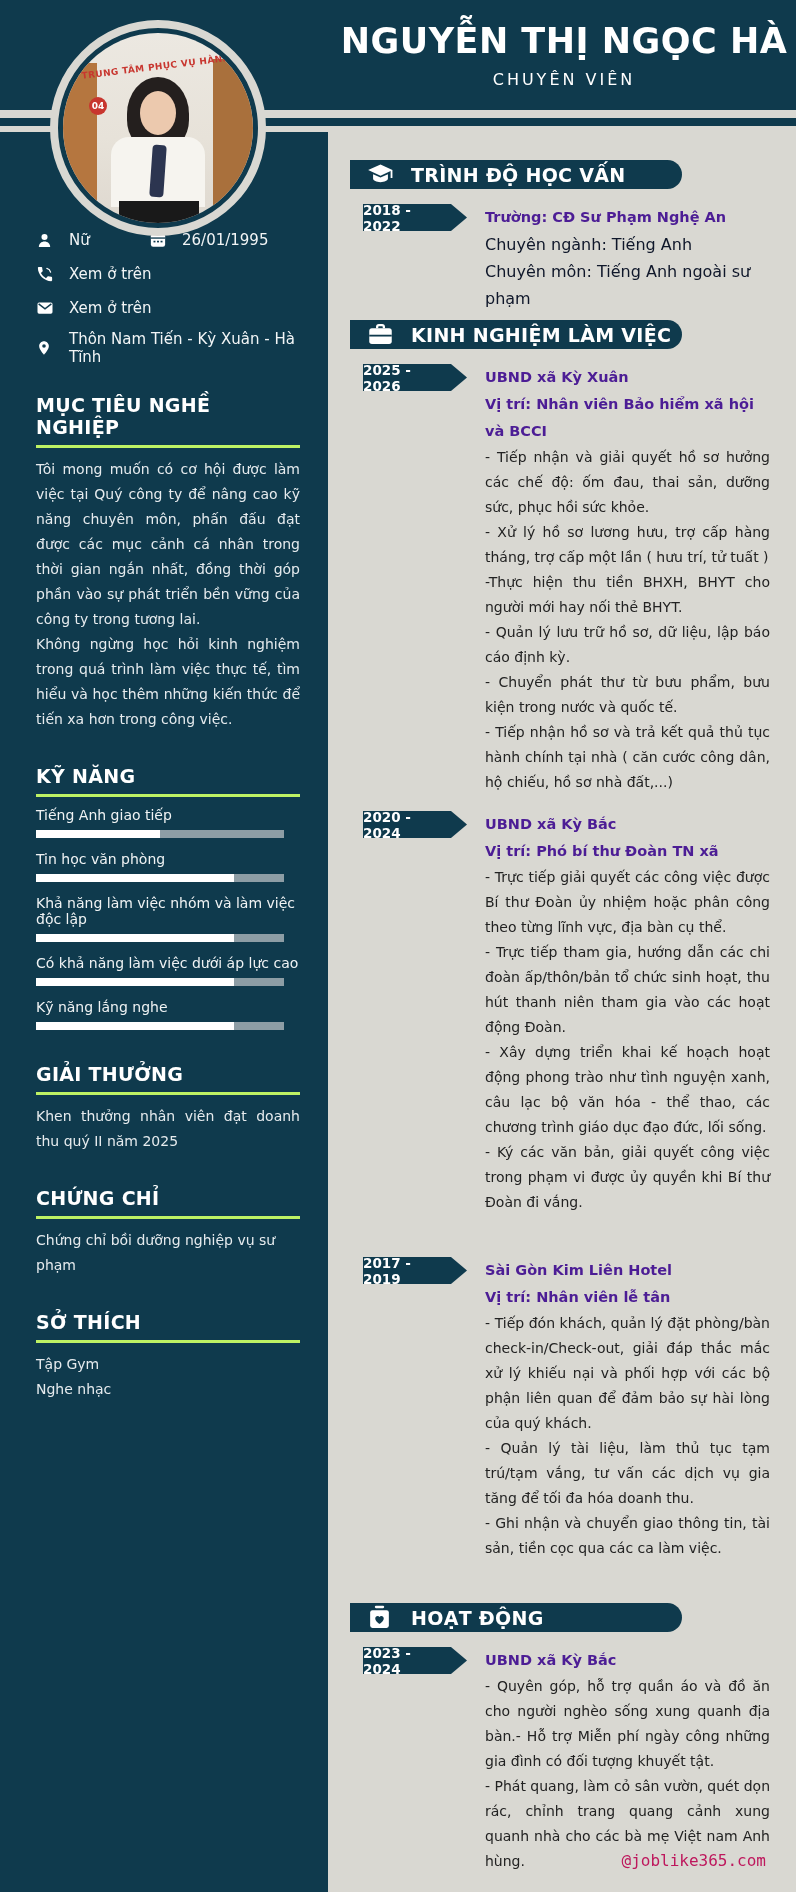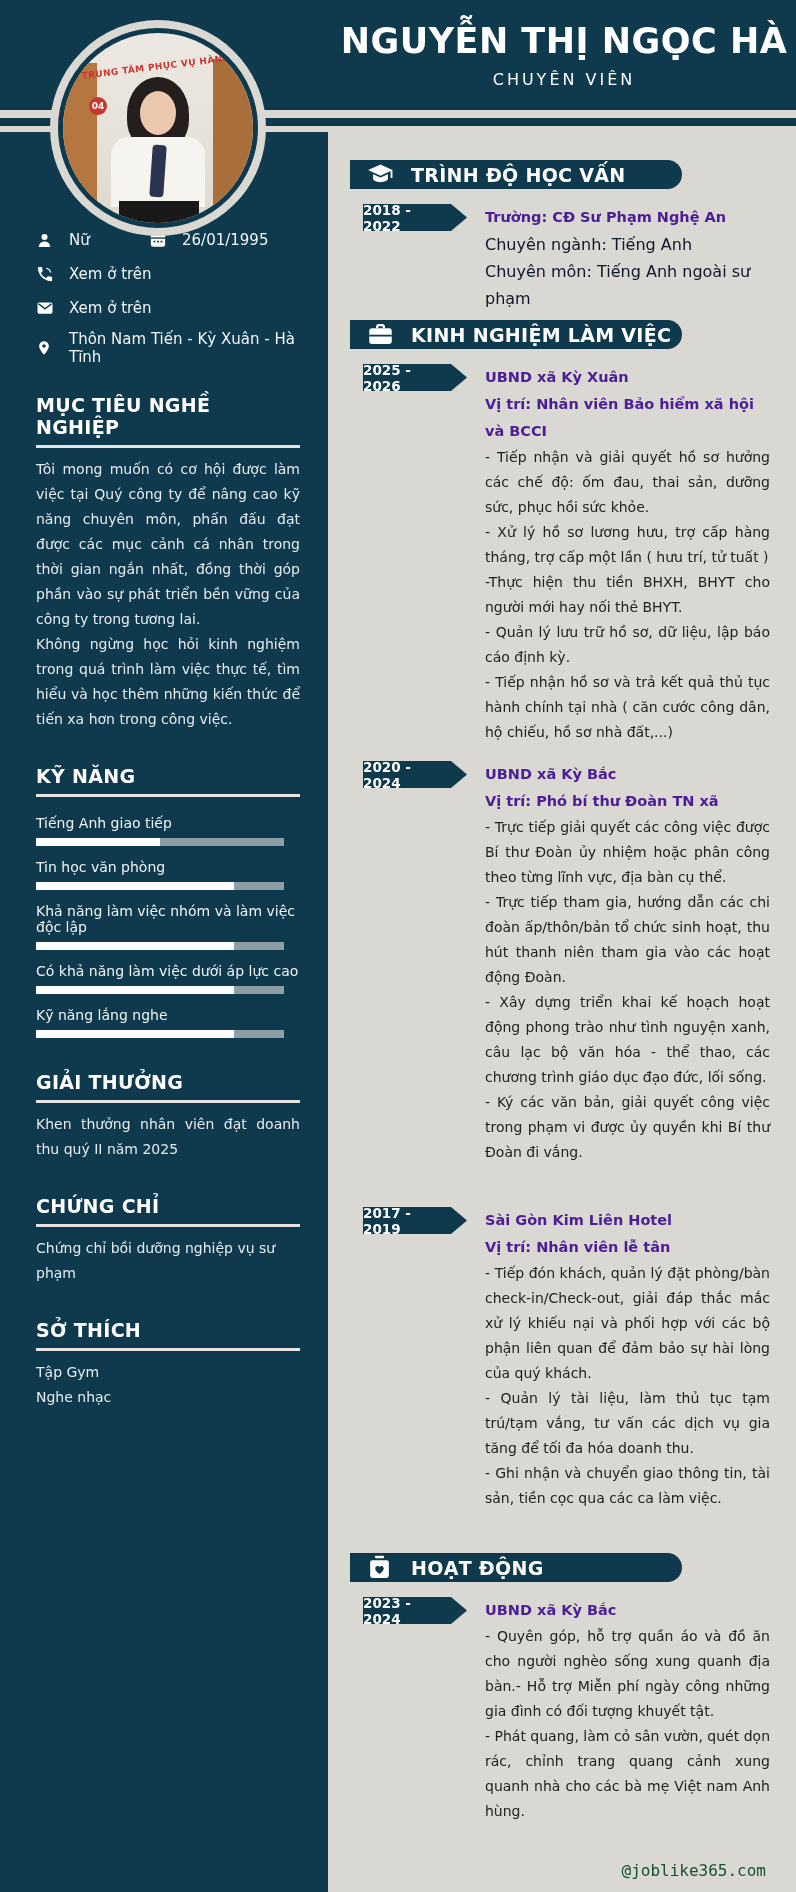--- a/index.html
+++ b/index.html
@@ -37,25 +37,25 @@
   .photo .tie{position:absolute;left:88px;top:112px;width:14px;height:52px;border-radius:4px;background:#2c3550;transform:rotate(4deg);}
   .photo .skirt{position:absolute;left:56px;top:168px;width:80px;height:24px;background:#191919;}
   
   .sidebar{top:132px;left:0;width:328px;bottom:0;background:#0f3a4d;color:#e9edf0;
     box-sizing:border-box;padding:96px 28px 0 36px;}
   .info-row{display:flex;align-items:center;min-height:24px;margin-bottom:10px;font-size:15px;color:#f2f5f6;}
   .info-row .ic{width:18px;height:18px;margin-right:15px;flex:0 0 auto;display:flex;align-items:center;}
   .info-pair{display:flex;align-items:center;}
   .info-pair.first{width:113px;}
   .side-h{color:#fff;font-size:19px;font-weight:bold;letter-spacing:.3px;margin-top:33px;
-    padding-bottom:7px;border-bottom:3px solid #e5e5e5;}
+    padding-bottom:7px;border-bottom:3px solid #bef264;}
   .side-h.tight{margin-top:28px;}
   .side-body{font-size:14px;line-height:25px;text-align:justify;color:#e6ebee;margin-top:9px;}
   .side-line{font-size:14px;line-height:25px;color:#e6ebee;}
-  .skills{margin-top:18px;}
+  .skills{margin-top:10px;}
   .skill{margin-bottom:13px;}
   .skill-label{font-size:14px;color:#f0f3f4;margin-bottom:7px;}
   .skill-bar{width:248px;height:8px;background:#8d9da5;}
   .skill-fill{display:block;height:8px;background:#ffffff;}
   
   .main{top:132px;left:350px;width:446px;box-sizing:border-box;}
   .pill{width:332px;height:29px;background:#0f3a4d;border-radius:0 21px 21px 0;
     display:flex;align-items:center;color:#fff;}
   .pill .pic{width:27px;height:27px;margin-left:17px;margin-right:17px;display:flex;align-items:center;}
   .pill .ptxt{font-size:19px;font-weight:bold;letter-spacing:.3px;}
@@ -68,22 +68,22 @@
   .entry.gap-s{margin-top:16px;}
   .entry.gap-m{margin-top:42px;}
   .date-badge{width:104px;height:27px;background:#0f3a4d;color:#fff;
     font-size:13.5px;font-weight:bold;display:flex;align-items:center;justify-content:center;
     padding-right:14px;box-sizing:border-box;
     clip-path:polygon(0 0,calc(100% - 16px) 0,100% 50%,calc(100% - 16px) 100%,0 100%);}
   .e-bold{font-size:14.5px;font-weight:bold;color:#4c1d95;line-height:27px;}
   .e-line{font-size:16px;color:#0f172a;line-height:27px;}
   .e-p{font-size:14px;color:#222;line-height:25px;text-align:justify;margin:0;}
   
-  .footer{bottom:12px;right:30px;font-family:"DejaVu Sans Mono", monospace;
-    font-size:16px;color:#14532d;}
+  .footer{bottom:22px;right:30px;font-family:"DejaVu Sans Mono", monospace;
+    font-size:16px;color:#be185d;}
   svg{display:block;}
 </style>
 </head>
 <body>
 
 <div class="abs band-header"></div>
 <div class="abs band-gray1"></div>
 <div class="abs band-dark2"></div>
 <div class="abs band-gray2"></div>
 
@@ -251,20 +251,21 @@
     <div>
         <div class="date-badge">2025 - 2026</div>
       </div>
     <div>
       <div class="e-bold">UBND xã Kỳ Xuân</div>
       <div class="e-bold">Vị trí: Nhân viên Bảo hiểm xã hội và BCCI</div>
       <p class="e-p">- Tiếp nhận và giải quyết hồ sơ hưởng các chế độ: ốm đau, thai sản, dưỡng sức, phục hồi sức khỏe.</p>
       <p class="e-p">- Xử lý hồ sơ lương hưu, trợ cấp hàng tháng, trợ cấp một lần ( hưu trí, tử tuất )</p>
       <p class="e-p">-Thực hiện thu tiền BHXH, BHYT cho người mới hay nối thẻ BHYT.</p>
       <p class="e-p">- Quản lý lưu trữ hồ sơ, dữ liệu, lập báo cáo định kỳ.</p>
+      <p class="e-p">- Chuyển phát thư từ bưu phẩm, bưu kiện trong nước và quốc tế.</p>
       <p class="e-p">- Tiếp nhận hồ sơ và trả kết quả thủ tục hành chính tại nhà ( căn cước công dân, hộ chiếu, hồ sơ nhà đất,...)</p>
     </div>
   </div>
 
   <div class="entry gap-s">
     <div>
         <div class="date-badge">2020 - 2024</div>
       </div>
     <div>
       <div class="e-bold">UBND xã Kỳ Bắc</div>

